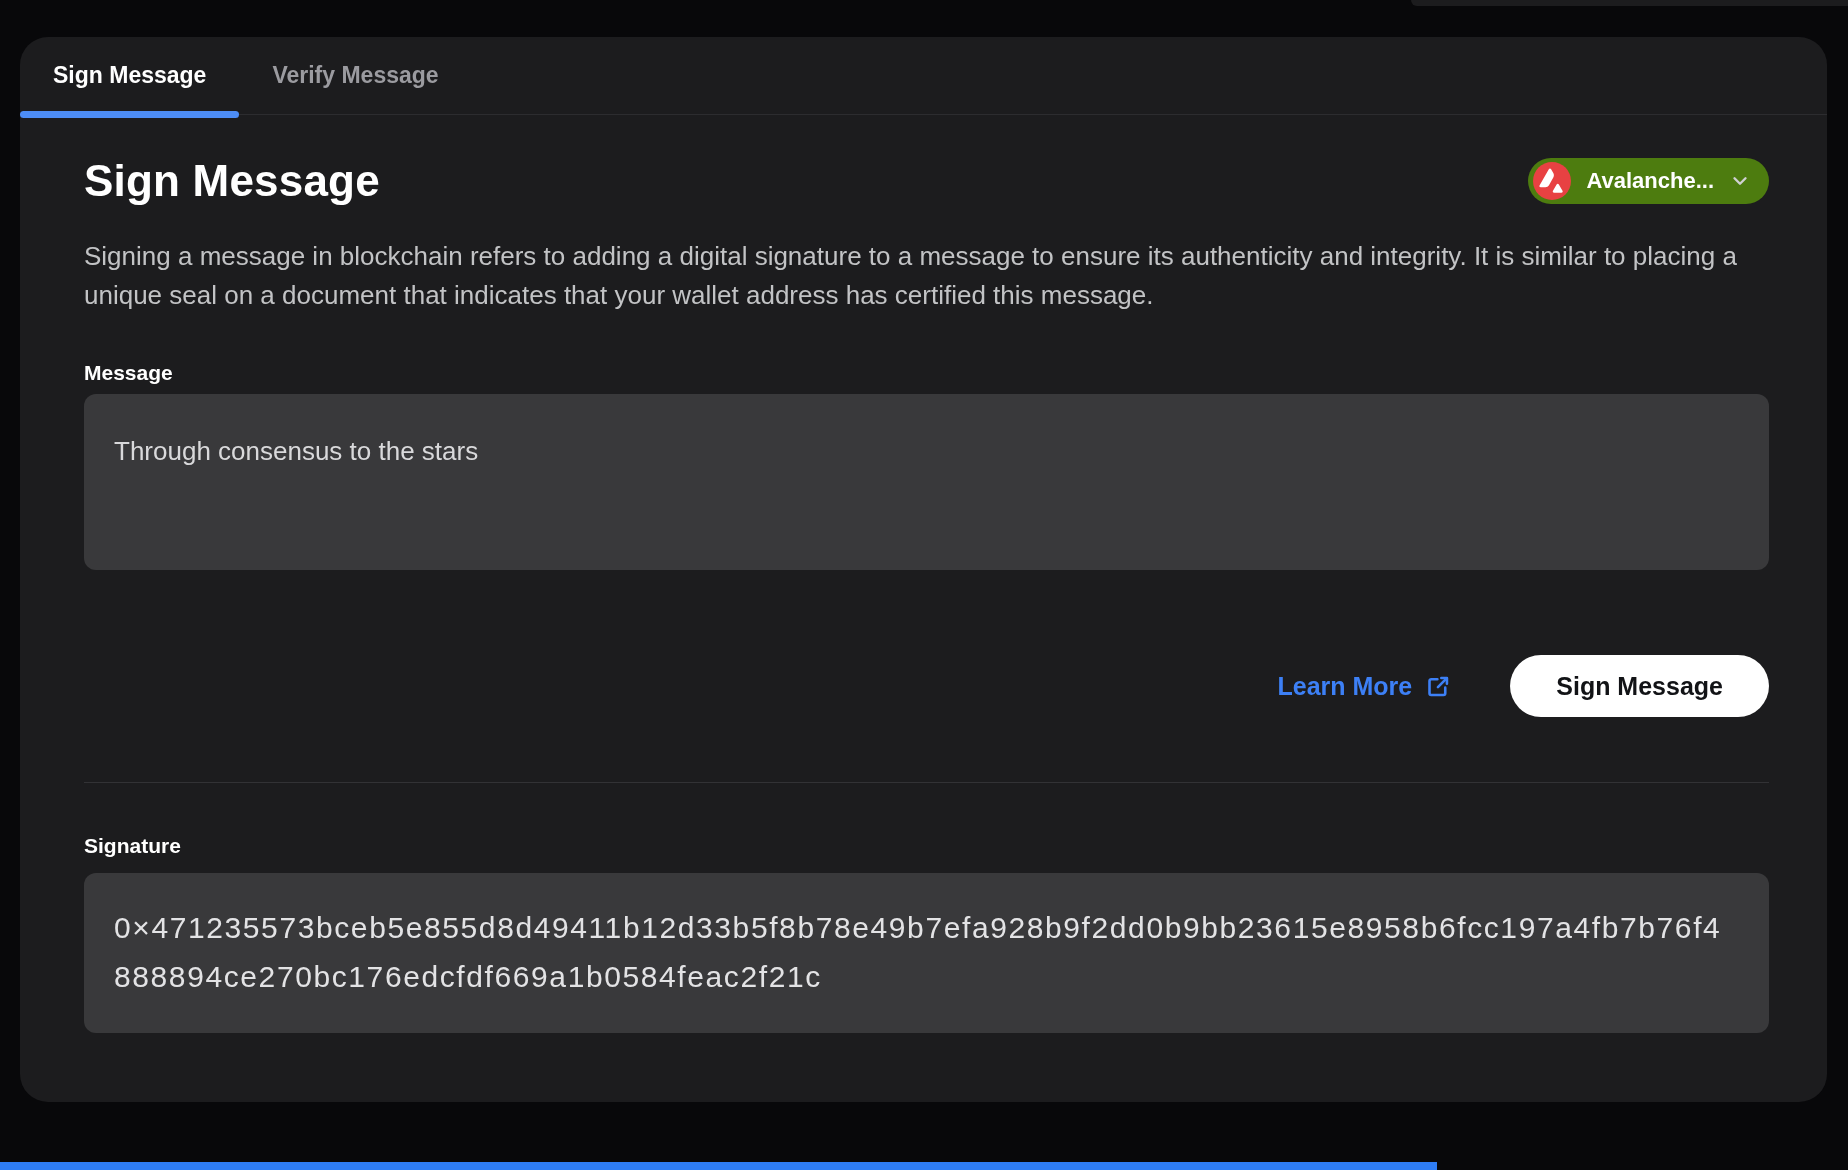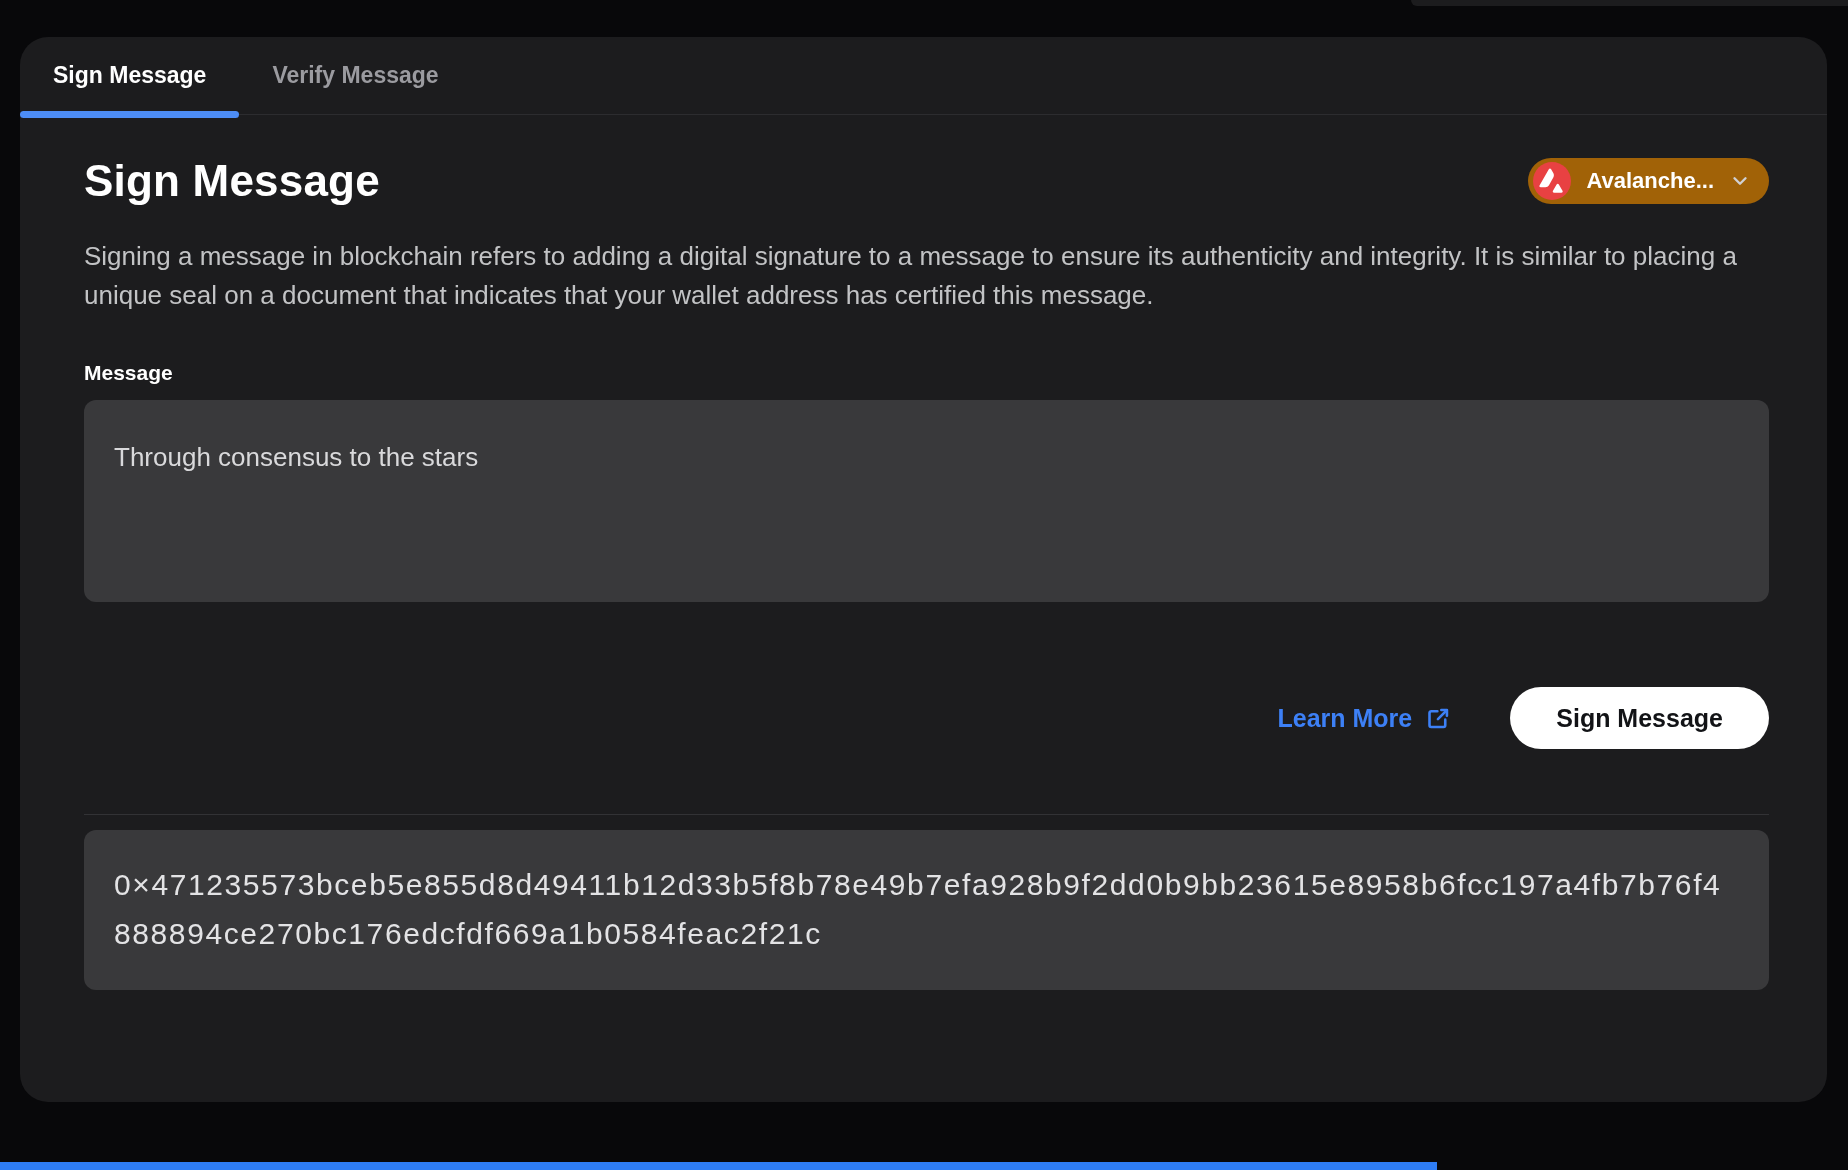--- a/index.html
+++ b/index.html
@@ -36,36 +36,36 @@
   
   .content{padding:0 58px 0 64px;}
   .header-row{
     margin-top:41px;display:flex;justify-content:space-between;align-items:center;
   }
   .page-title{
     font-size:44px;font-weight:700;color:#ffffff;letter-spacing:.2px;
   }
   .network-pill{
     display:flex;align-items:center;gap:15px;
-    background:#a16207;border-radius:23px;height:46px;
+    background:#4d7c0f;border-radius:23px;height:46px;
     padding:0 18px 0 5px;cursor:pointer;
   }
   .network-pill .logo{width:38px;height:38px;display:block;}
   .network-pill .net-label{font-size:22px;font-weight:600;color:#ffffff;}
   .network-pill .chev{display:flex;align-items:center;}
   .description{
     margin-top:31px;font-size:26px;line-height:39px;color:#c2c3c5;
     max-width:1690px;
   }
   .field-label{
     margin-top:46px;font-size:21px;font-weight:700;color:#ffffff;
   }
   .message-box{
     display:block;box-sizing:border-box;
-    margin-top:15px;width:100%;height:202px;
+    margin-top:9px;width:100%;height:176px;
     background:#39393b;border:none;border-radius:12px;
     padding:40px 30px;resize:none;outline:none;
     font-family:"Liberation Sans", sans-serif;
     font-size:26px;color:#d9d9db;line-height:34px;
   }
   .actions-row{
     margin-top:85px;display:flex;justify-content:flex-end;align-items:center;gap:58px;
   }
   .learn-more{
     display:flex;gap:13px;cursor:pointer;text-decoration:none;
@@ -143,18 +143,19 @@
             <polyline points="14.5 4.5 19.5 4.5 19.5 9.5"></polyline>
             <line x1="11.5" y1="12.5" x2="19.2" y2="4.8"></line>
           </svg>
         </span>
       </a>
       <button class="sign-btn">Sign Message</button>
     </div>
 
     <hr class="divider">
 
+    <div class="field-label sig-label">Signature</div>
     <div class="signature-box">0×471235573bceb5e855d8d49411b12d33b5f8b78e49b7efa928b9f2dd0b9bb23615e8958b6fcc197a4fb7b76f4888894ce270bc176edcfdf669a1b0584feac2f21c</div>
 
   </div>
 </div>
 
 <div class="bottom-accent"></div>
 
 </body></html>

